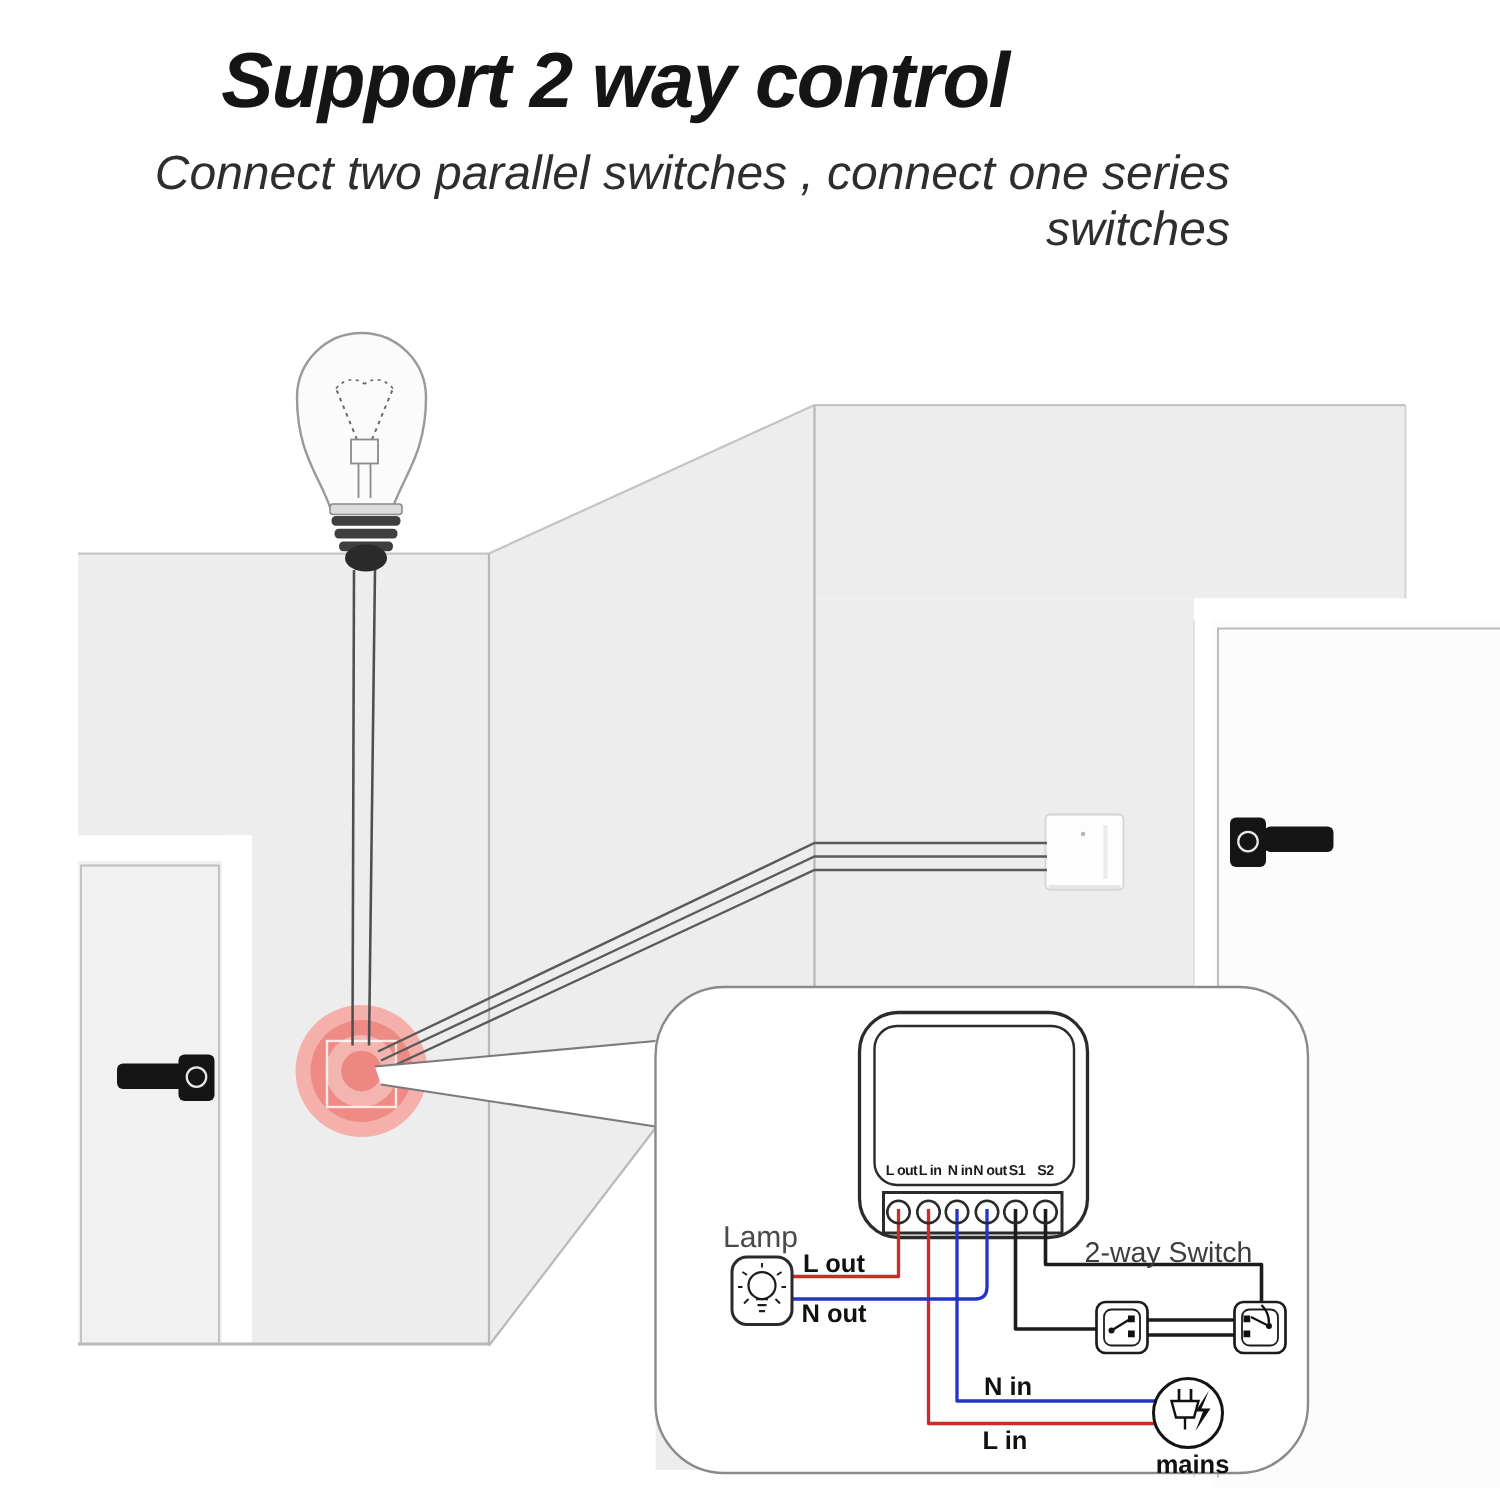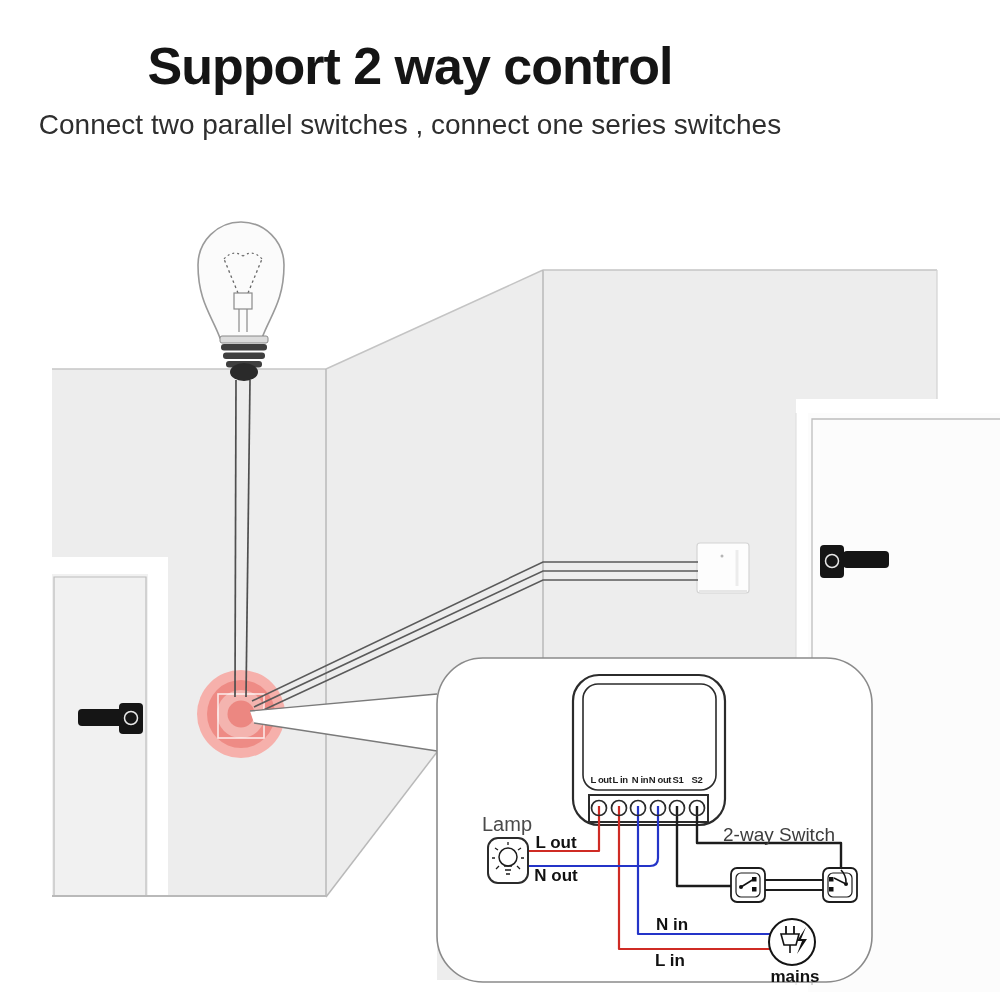--- a/index.html
+++ b/index.html
@@ -1,20 +1,20 @@
 <!DOCTYPE html>
 <html><head>
 <meta charset="utf-8">
 <style>
   html,body{margin:0;padding:0;background:#ffffff;}
   body{width:1000px;height:1000px;position:relative;overflow:hidden;
        font-family:"Liberation Sans", sans-serif;}
-  .header{position:absolute;top:16px;left:0;width:820px;text-align:center;z-index:2;}
+  .header{position:absolute;top:4px;left:0;width:820px;text-align:center;z-index:2;font-style:italic;}
   .title{margin:20px 0 0 0;font-size:52px;font-weight:800;letter-spacing:-1px;color:#151515;}
-  .subtitle{margin:13px 0 0 0;font-size:28px;font-weight:400;color:#2e2e2e;}
+  .subtitle{margin:13px 0 0 0;font-size:32px;font-weight:400;color:#2e2e2e;text-align:right;}
   svg{position:absolute;top:0;left:0;z-index:1;}
   svg text{font-family:"Liberation Sans", sans-serif;}
   .lbl-bold{font-size:17px;font-weight:bold;fill:#111111;}
   .lbl-gray{font-size:20px;fill:#4a4a4a;}
   .lbl-sw{font-size:19px;fill:#3d3d3d;}
   .term-lbl{font-size:9.5px;font-weight:bold;fill:#1c1c1c;letter-spacing:-0.4px;}
 </style>
 </head>
 <body>
 

